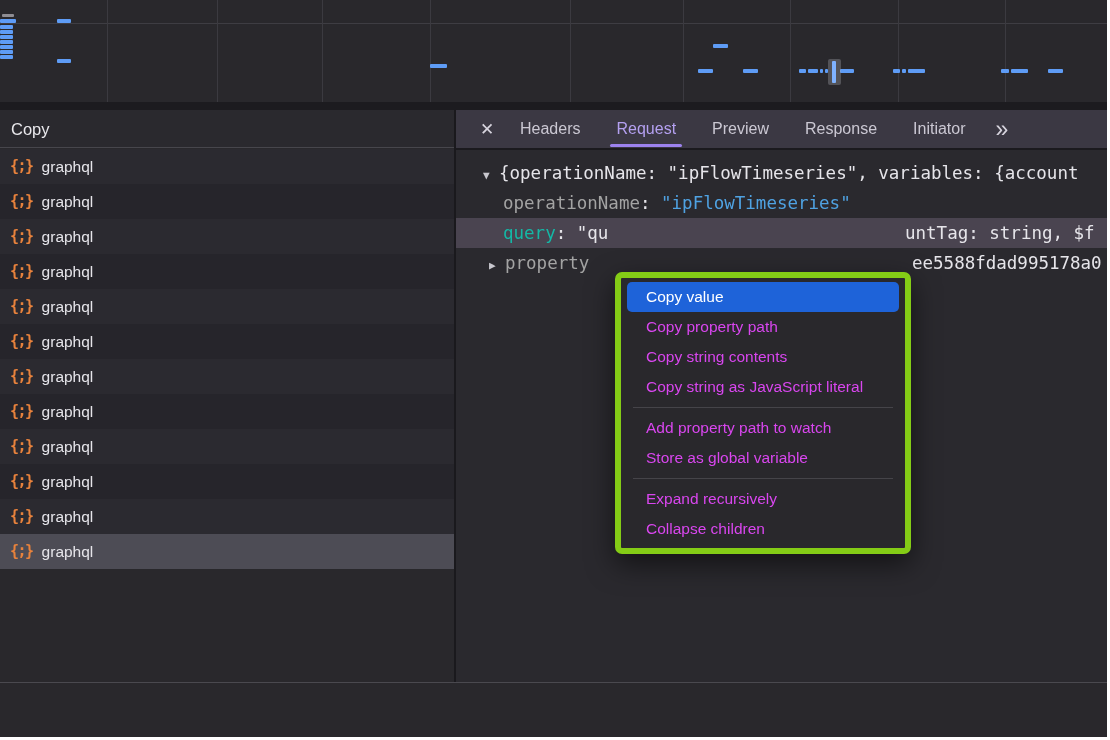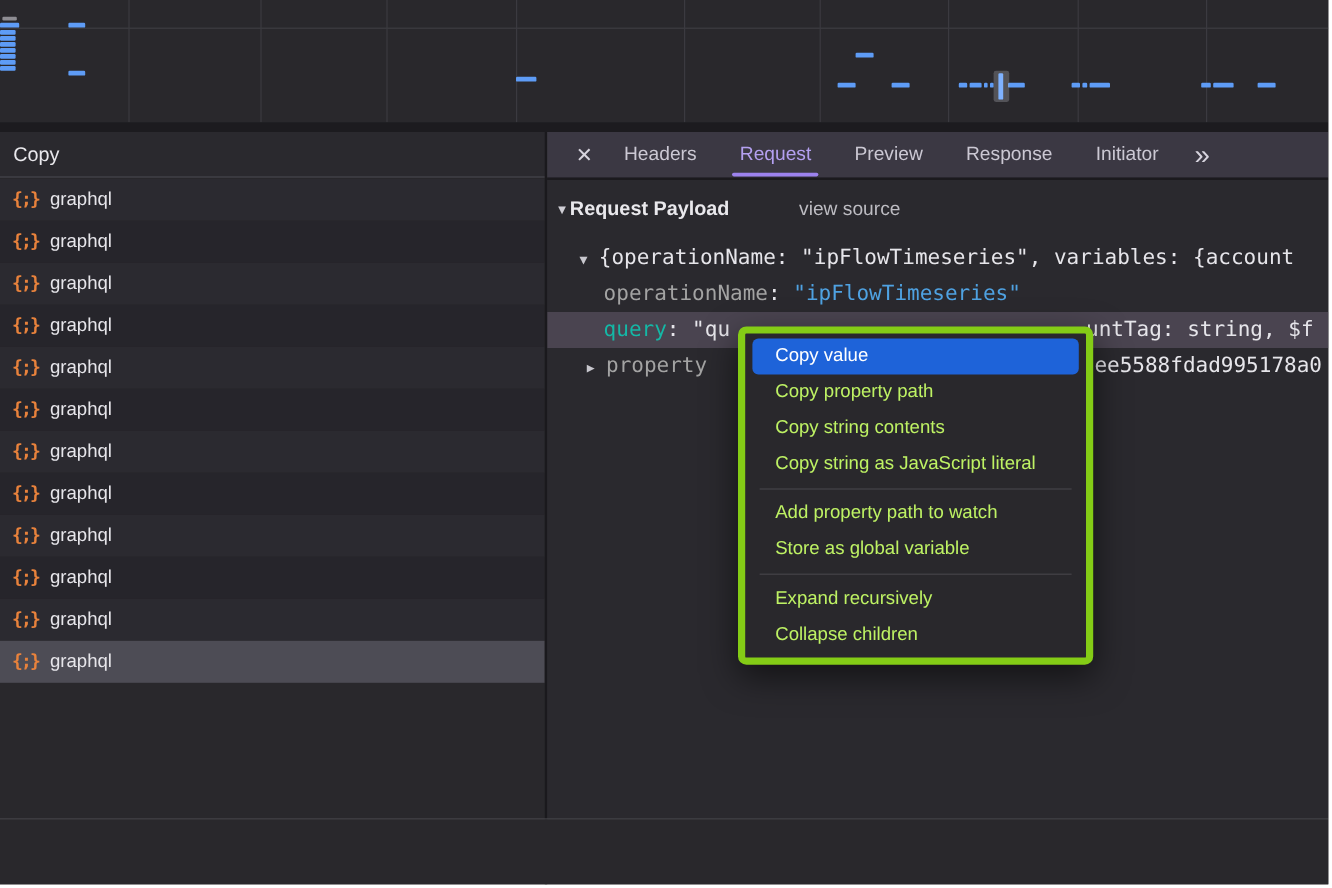--- a/index.html
+++ b/index.html
@@ -62,21 +62,21 @@
   .key.washed{color:#14b8a6;}
   .str{color:#4FA2E2;}
   .plain{color:#E6E5EA;}
   .right-frag{position:absolute;top:0;color:#E6E5EA;}
 
   
   .context-menu{position:absolute;left:615px;top:272px;width:296px;background:#29282C;
                 border:6px solid #84cc16;border-radius:7px;box-shadow:0 10px 28px rgba(0,0,0,0.55);
                 padding:4px 0;box-sizing:border-box;z-index:10;}
   .menu-item{height:30px;line-height:30px;margin:0 6px;padding-left:19px;border-radius:5px;
-             color:#bef264;font-size:15.5px;white-space:nowrap;}
+             color:#d946ef;font-size:15.5px;white-space:nowrap;}
   .menu-item.highlighted{background:#1E63D9;color:#FFFFFF;}
   .menu-sep{height:1px;background:#454449;margin:5px 12px;}
 
   
 </style>
 </head>
 <body>
 
 <div class="stage">
   <div class="app">
@@ -183,23 +183,20 @@
           <div class="tab active">Request</div>
           <div class="tab">Preview</div>
           <div class="tab">Response</div>
           <div class="tab">Initiator</div>
         </span>
       <div class="more-tabs">»</div>
     </div>
     <div class="tab-bar-edge"></div>
 
     <div class="payload-pane">
-      <div class="payload-header">
-        <span class="section-arrow">▼</span><span class="section-title">Request Payload</span><span class="view-source">view source</span>
-      </div>
       <div class="tree">
         <div class="tree-row row-preview">
           <span class="tw">▼</span><span class="plain">{operationName: "ipFlowTimeseries", variables: {account</span>
         </div>
         <div class="tree-row row-kv">
           <span class="key">operationName</span><span class="plain">: </span><span class="str">"ipFlowTimeseries"</span>
         </div>
         <div class="tree-row row-kv highlight">
           <span class="key washed">query</span><span class="plain">: </span><span class="plain">"qu</span>
           <span class="right-frag" style="left:449px;">untTag: string, $f</span>

